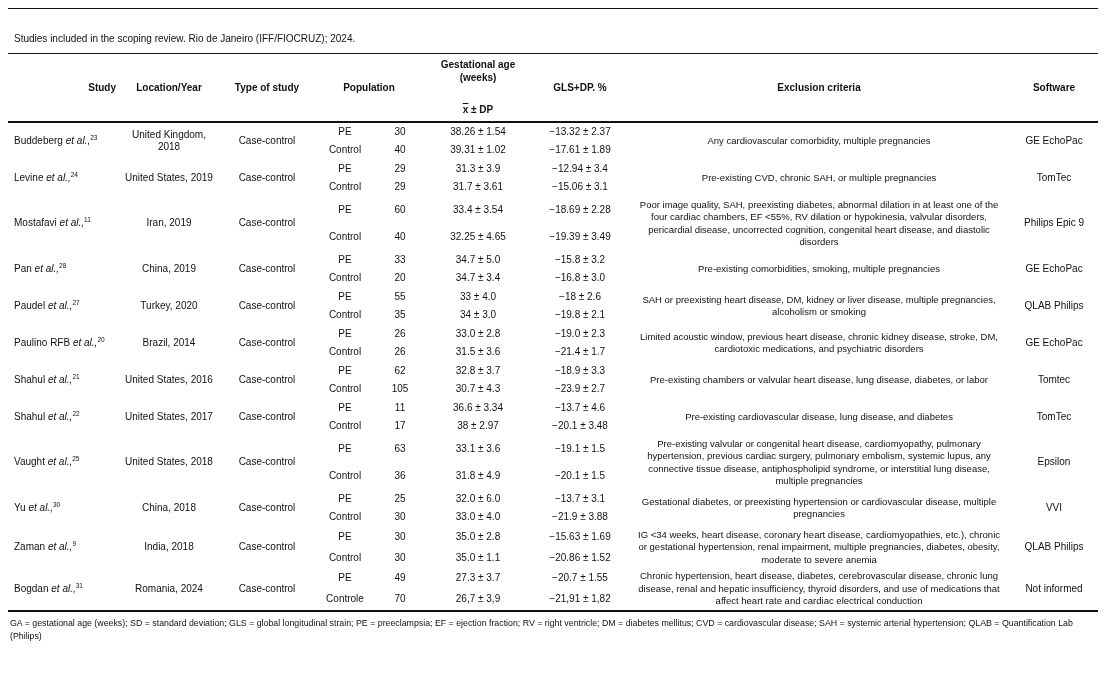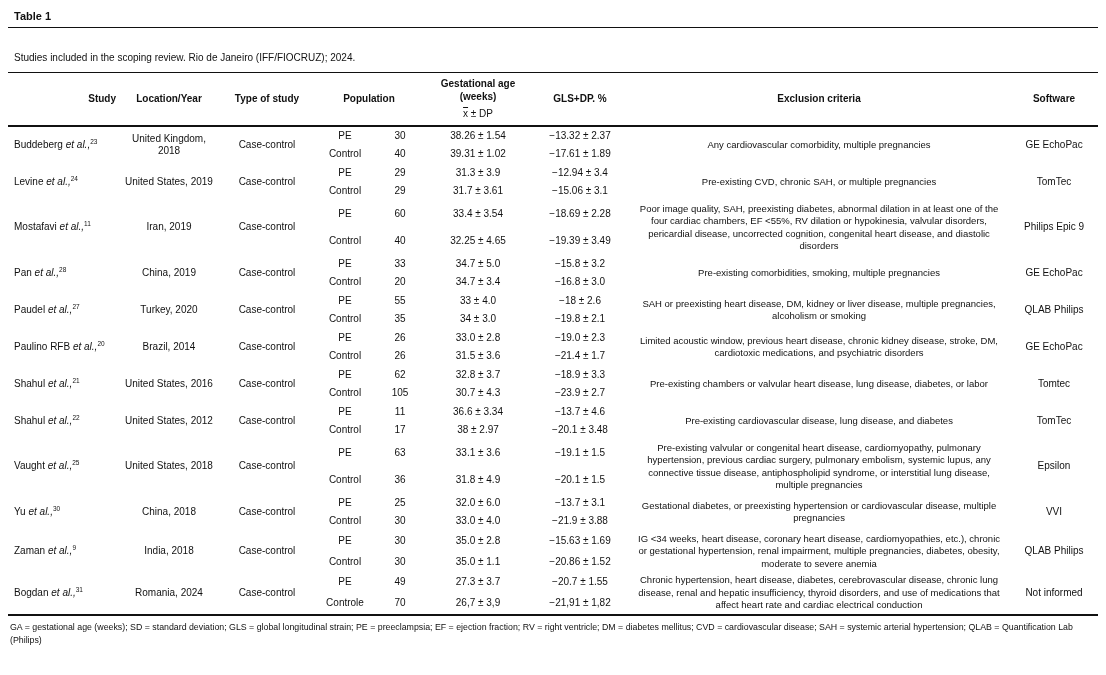--- a/index.html
+++ b/index.html
@@ -24,42 +24,41 @@
     width: 1090px; margin: 0 8px;
     border-top: 1.5px solid #111;
     border-bottom: 2px solid #111;
   }
   thead th {
     font-size: 10px; font-weight: bold; text-align: center;
     vertical-align: middle; padding: 5px 2px 4px 2px;
     border-bottom: 2px solid #111; line-height: 1.25;
   }
   thead th.h-study { text-align: right; padding-left: 6px; }
-  .ga-sub { margin-top: 5px; font-weight: normal; }
+  .ga-sub { margin-top: 20px; font-weight: bold; }
   .xbar { text-decoration: overline; }
 
   tbody td {
     font-size: 10px; text-align: center; vertical-align: middle;
     padding: 3px 3px; line-height: 1.25;
   }
   td.c-study { text-align: left; padding-left: 6px; }
   td.c-excl { font-size: 9.5px; line-height: 1.32; padding: 2px 8px; }
   sup { font-size: 6.5px; vertical-align: super; line-height: 0; }
 
   .footnote {
     font-size: 8.8px; line-height: 1.45;
     padding: 5px 10px 0 10px; color: #111;
   }
 </style>
 </head>
 <body>
 
 <div class="page">
 
-  <div class="table-label">Table 1</div>
   <hr class="rule thin">
   <div class="caption">Studies included in the scoping review. Rio de Janeiro (IFF/FIOCRUZ); 2024.</div>
 
   <table>
     <colgroup>
       <col style="width:110px">
         <col style="width:102px">
         <col style="width:94px">
       <col style="width:62px">
         <col style="width:48px">
@@ -199,21 +198,21 @@
           <td rowspan="2">Tomtec</td>
         </tr>
         <tr>
           <td>Control</td>
           <td>105</td>
           <td>30.7 ± 4.3</td>
           <td>−23.9 ± 2.7</td>
         </tr>
         <tr>
           <td class="c-study" rowspan="2"><span>Shahul </span><i>et al.,</i><sup>22</sup></td>
-          <td rowspan="2">United States, 2012</td>
+          <td rowspan="2">United States, 2017</td>
           <td rowspan="2">Case-control</td>
           <td>PE</td>
           <td>11</td>
           <td>36.6 ± 3.34</td>
           <td>−13.7 ± 4.6</td>
           <td class="c-excl" rowspan="2">Pre-existing cardiovascular disease, lung disease, and diabetes</td>
           <td rowspan="2">TomTec</td>
         </tr>
         <tr>
           <td>Control</td>

